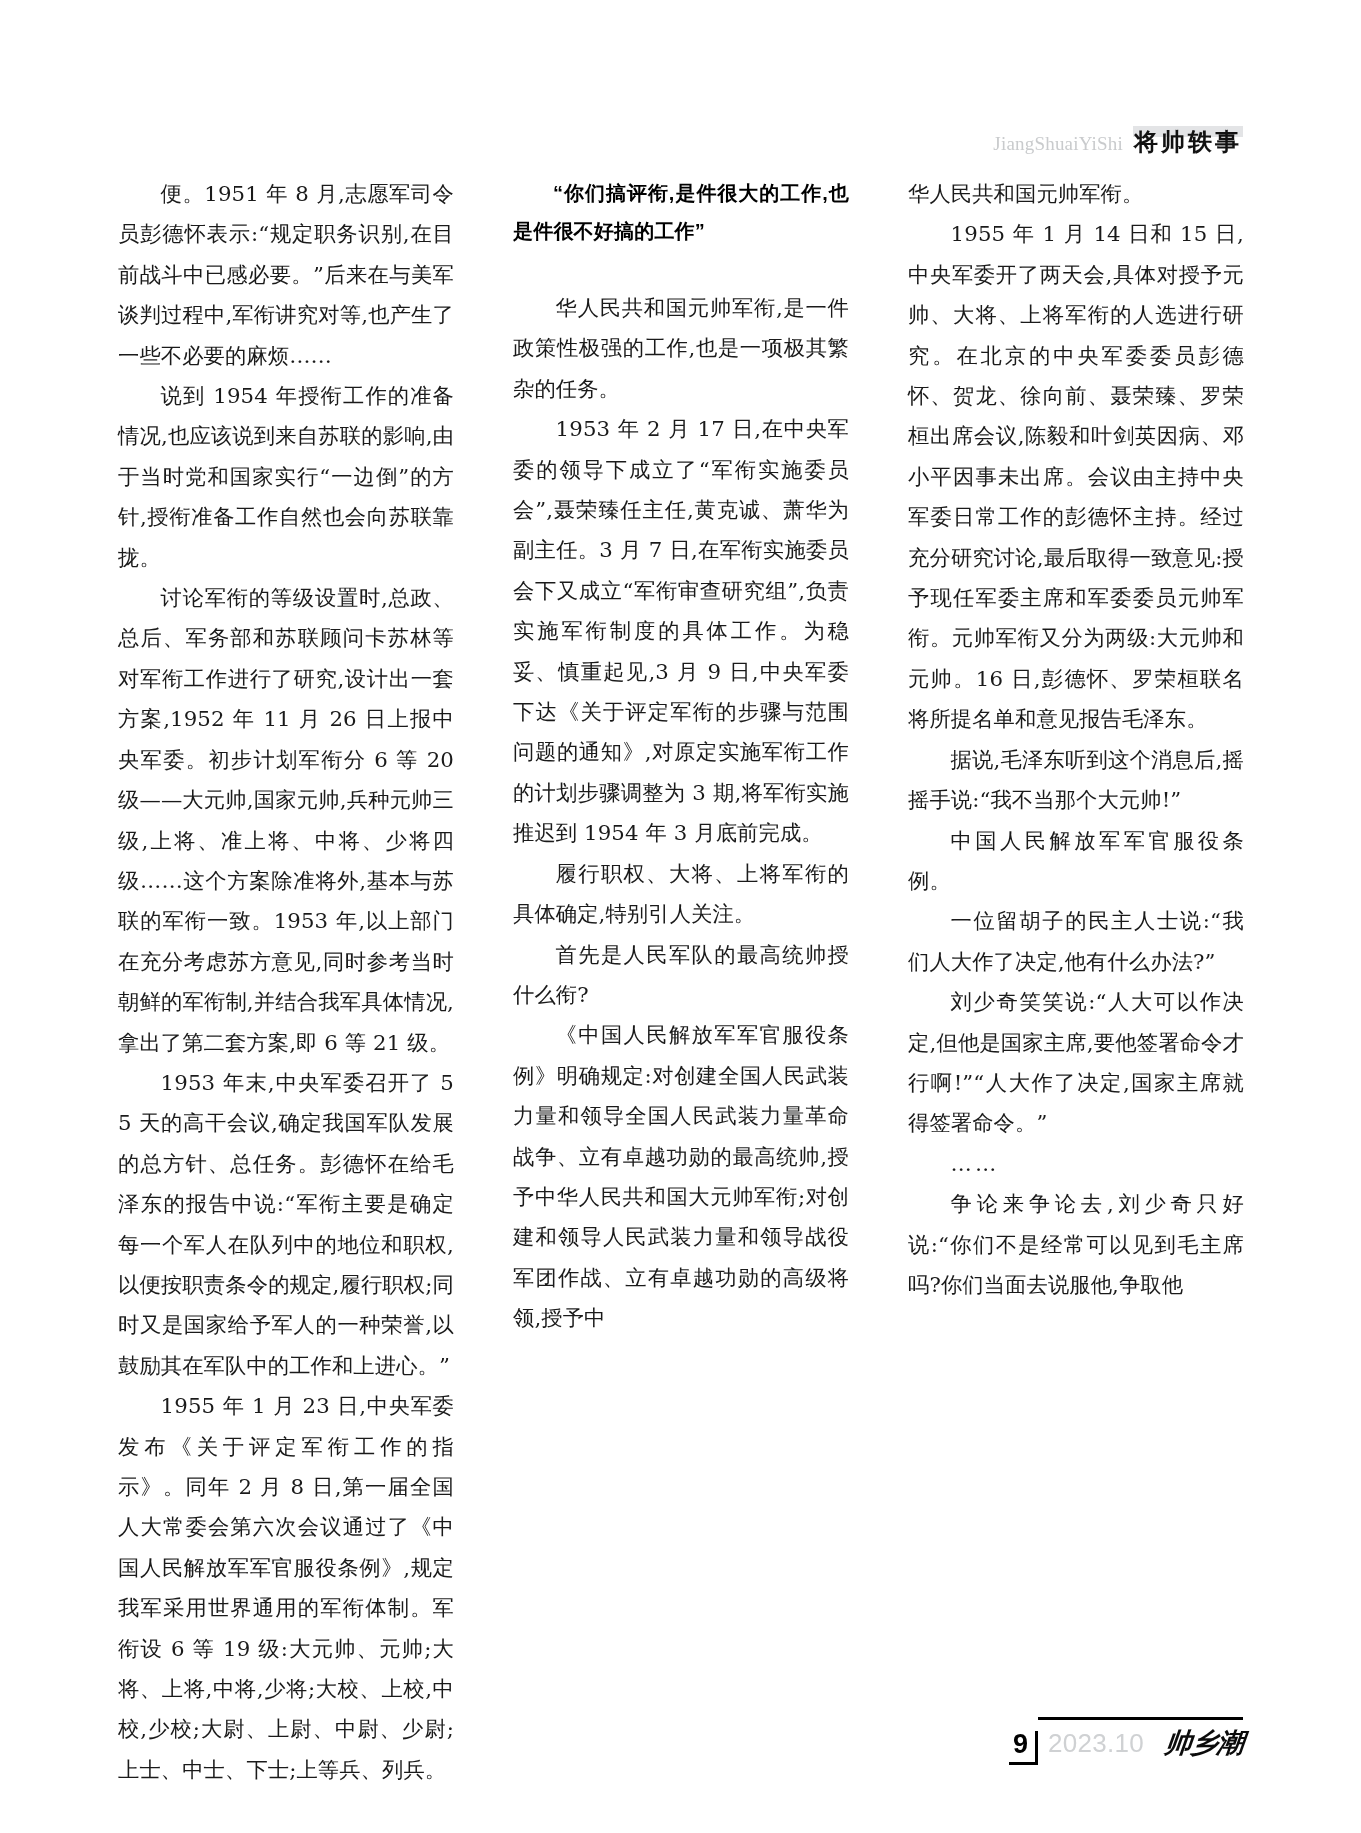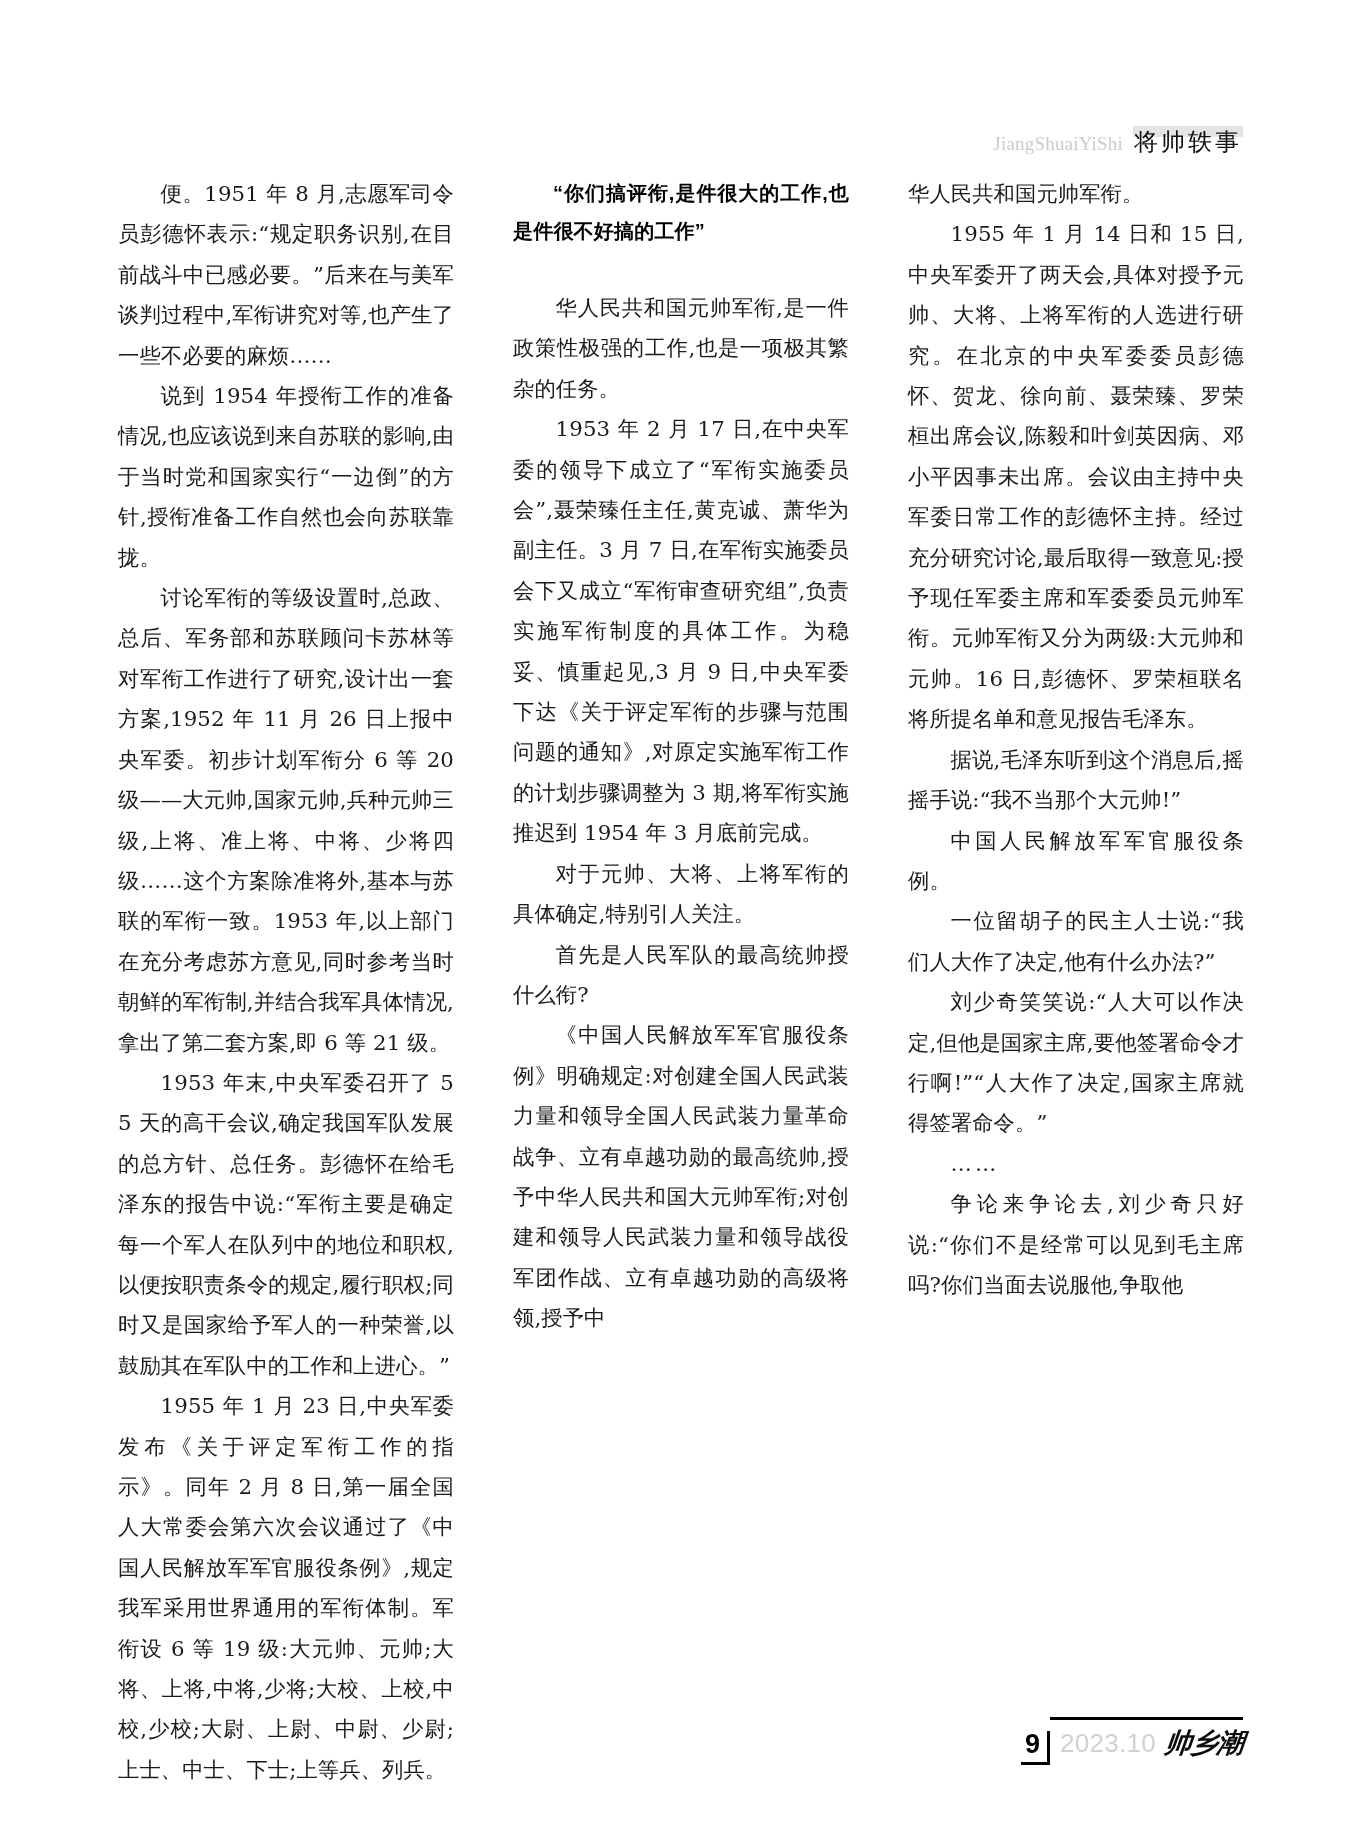--- a/index.html
+++ b/index.html
@@ -27,21 +27,21 @@
     white-space: nowrap;
   }
   .runhead-pinyin {
     font-family: Liberation Serif, serif;
     font-size: 19px;
     letter-spacing: 0.2px;
     color: #c9cbcd;
   }
   .runhead-cn {
     font-family: "Liberation Sans", "DejaVu Sans", sans-serif;
-    font-weight: normal;
+    font-weight: bold;
     font-size: 24px;
     letter-spacing: 3px;
     color: #121212;
     background: linear-gradient(to bottom,
                 #e3e4e6 0, #e3e4e6 11px,
                 rgba(255,255,255,0) 11px, rgba(255,255,255,0) 100%);
     padding: 0 1px;
   }
 
   
@@ -111,21 +111,21 @@
     border-bottom: 3px solid #000;
     border-right: 3px solid #000;
     position: relative;
     top: 4px;
   }
   .footer-right {
     border-top: 3px solid #000;
     padding: 5px 0 0 10px;
     display: flex;
     align-items: baseline;
-    gap: 9px;
+    gap: 21px;
   }
   .footer-date {
     font-family: "Liberation Sans", "DejaVu Sans", sans-serif;
     font-size: 26px;
     color: #cfd1d3;
     letter-spacing: 0.3px;
   }
   .footer-logo {
     font-family: "DejaVu Serif", serif;
     font-size: 27px;
@@ -151,21 +151,21 @@
     <p class="para">说到 1954 年授衔工作的准备情况,也应该说到来自苏联的影响,由于当时党和国家实行“一边倒”的方针,授衔准备工作自然也会向苏联靠拢。</p>
     <p class="para">讨论军衔的等级设置时,总政、总后、军务部和苏联顾问卡苏林等对军衔工作进行了研究,设计出一套方案,1952 年 11 月 26 日上报中央军委。初步计划军衔分 6 等 20 级——大元帅,国家元帅,兵种元帅三级,上将、准上将、中将、少将四级……这个方案除准将外,基本与苏联的军衔一致。1953 年,以上部门在充分考虑苏方意见,同时参考当时朝鲜的军衔制,并结合我军具体情况,拿出了第二套方案,即 6 等 21 级。</p>
     <p class="para">1953 年末,中央军委召开了 55 天的高干会议,确定我国军队发展的总方针、总任务。彭德怀在给毛泽东的报告中说:“军衔主要是确定每一个军人在队列中的地位和职权,以便按职责条令的规定,履行职权;同时又是国家给予军人的一种荣誉,以鼓励其在军队中的工作和上进心。”</p>
     <p class="para">1955 年 1 月 23 日,中央军委发布《关于评定军衔工作的指示》。同年 2 月 8 日,第一届全国人大常委会第六次会议通过了《中国人民解放军军官服役条例》,规定我军采用世界通用的军衔体制。军衔设 6 等 19 级:大元帅、元帅;大将、上将,中将,少将;大校、上校,中校,少校;大尉、上尉、中尉、少尉;上士、中士、下士;上等兵、列兵。</p>
   </div>
 
   <div class="col">
     <h2 class="subhead">“你们搞评衔,是件很大的工作,也是件很不好搞的工作”</h2>
     <p class="para">华人民共和国元帅军衔,是一件政策性极强的工作,也是一项极其繁杂的任务。</p>
     <p class="para">1953 年 2 月 17 日,在中央军委的领导下成立了“军衔实施委员会”,聂荣臻任主任,黄克诚、萧华为副主任。3 月 7 日,在军衔实施委员会下又成立“军衔审查研究组”,负责实施军衔制度的具体工作。为稳妥、慎重起见,3 月 9 日,中央军委下达《关于评定军衔的步骤与范围问题的通知》,对原定实施军衔工作的计划步骤调整为 3 期,将军衔实施推迟到 1954 年 3 月底前完成。</p>
-    <p class="para">对于元帅、大将、上将军衔的具体确定,特别引人关注。</p>
+    <p class="para">履行职权、大将、上将军衔的具体确定,特别引人关注。</p>
     <p class="para">首先是人民军队的最高统帅授什么衔?</p>
     <p class="para">《中国人民解放军军官服役条例》明确规定:对创建全国人民武装力量和领导全国人民武装力量革命战争、立有卓越功勋的最高统帅,授予中华人民共和国大元帅军衔;对创建和领导人民武装力量和领导战役军团作战、立有卓越功勋的高级将领,授予中</p>
   </div>
 
   <div class="col">
     <p class="para noindent">华人民共和国元帅军衔。</p>
     <p class="para">1955 年 1 月 14 日和 15 日,中央军委开了两天会,具体对授予元帅、大将、上将军衔的人选进行研究。在北京的中央军委委员彭德怀、贺龙、徐向前、聂荣臻、罗荣桓出席会议,陈毅和叶剑英因病、邓小平因事未出席。会议由主持中央军委日常工作的彭德怀主持。经过充分研究讨论,最后取得一致意见:授予现任军委主席和军委委员元帅军衔。元帅军衔又分为两级:大元帅和元帅。16 日,彭德怀、罗荣桓联名将所提名单和意见报告毛泽东。</p>
     <p class="para">据说,毛泽东听到这个消息后,摇摇手说:“我不当那个大元帅!”</p>
     <p class="para">中国人民解放军军官服役条例。</p>
     <p class="para">一位留胡子的民主人士说:“我们人大作了决定,他有什么办法?”</p>

